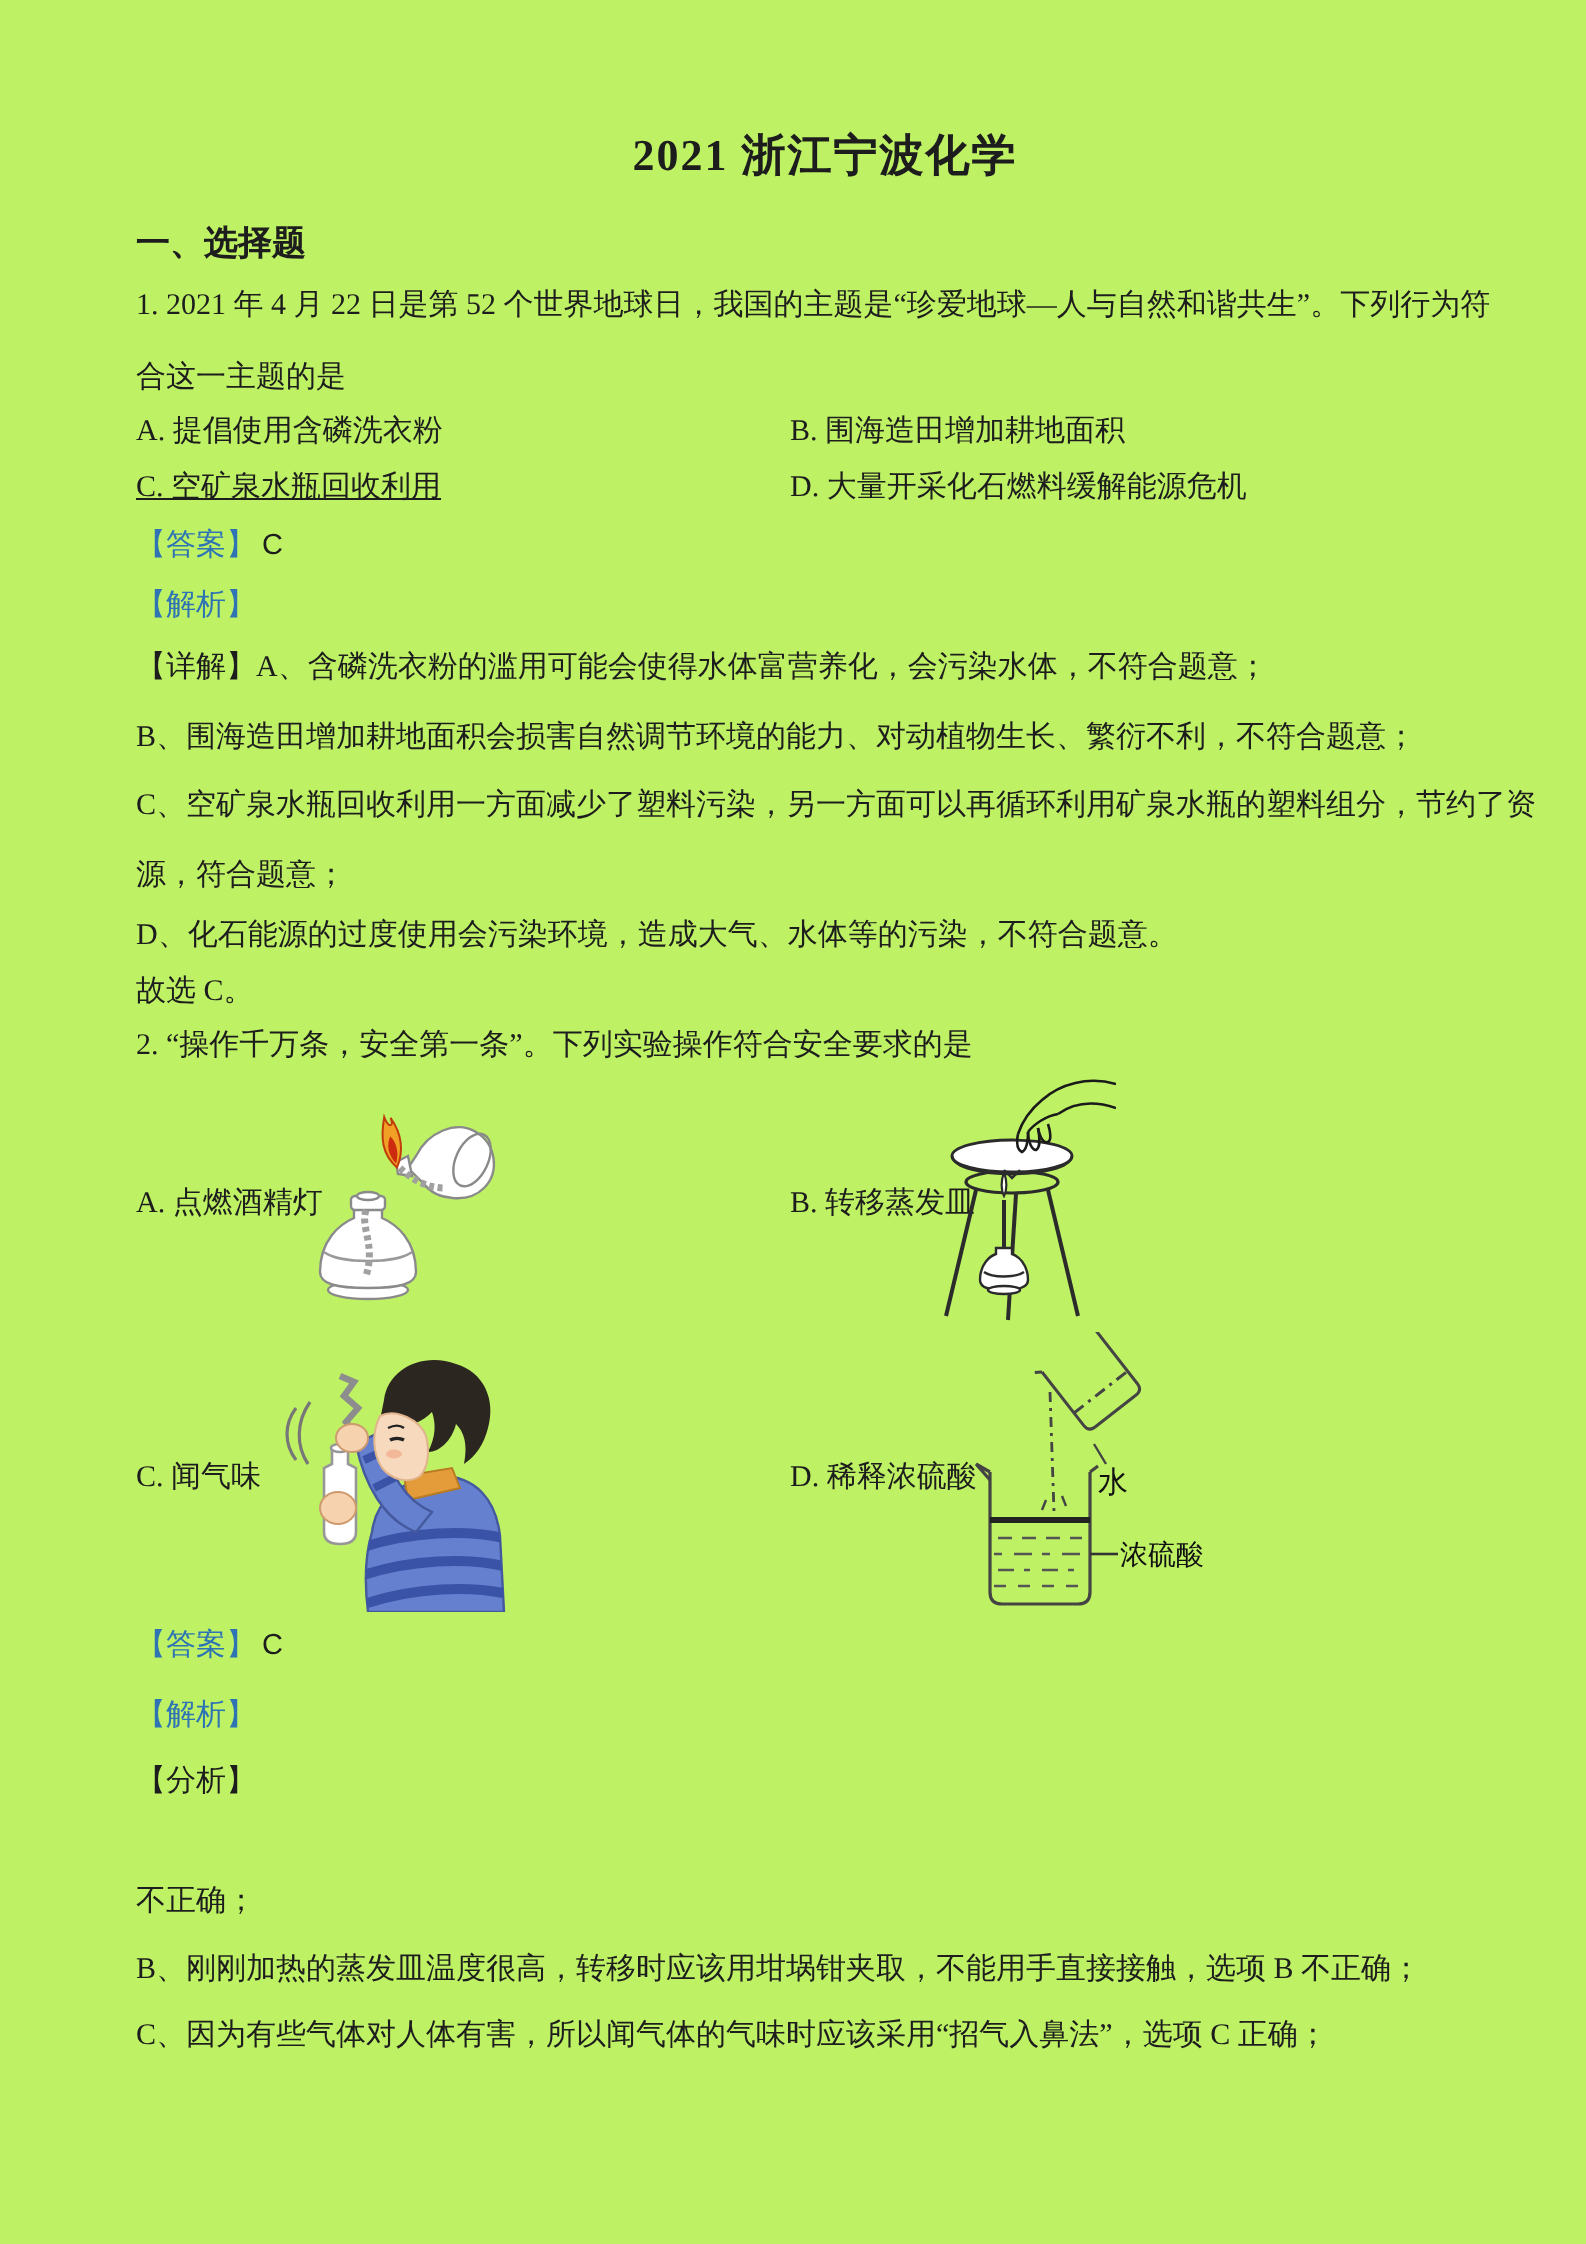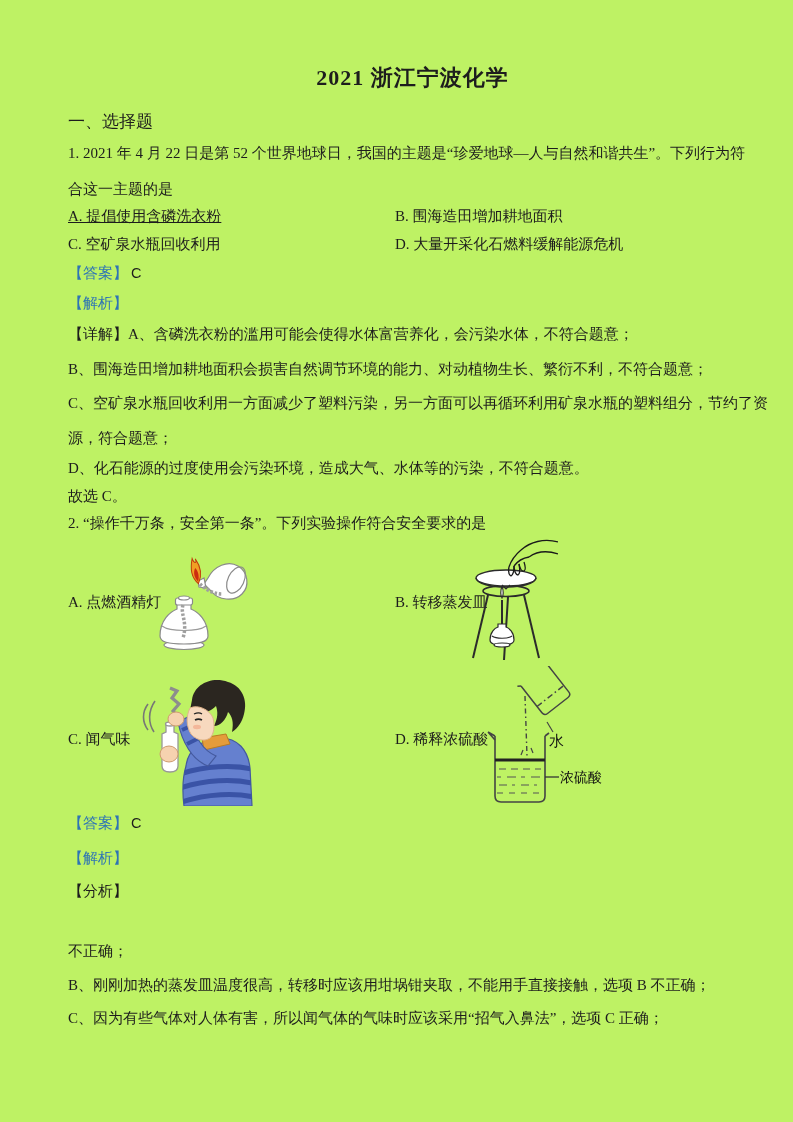--- a/index.html
+++ b/index.html
@@ -3,40 +3,40 @@
 <meta charset="utf-8">
 <style>
   html,body{margin:0;padding:0;background:#ffffff;}
   .page{
     position:relative;width:793px;height:1122px;background:#bef264;overflow:hidden;
     font-family:"Liberation Serif","DejaVu Serif",serif;color:#1d1d1d;padding-left:32px;
   }
   .ln{position:absolute;white-space:nowrap;font-size:15px;line-height:20px;}
   .blue{color:#2E74B5;}
   .title{left:0;right:0;text-align:center;font-size:22px;font-weight:bold;letter-spacing:1px;}
-  .heading{font-size:17px;font-weight:normal;}
+  .heading{font-size:17px;font-weight:bold;}
   .ansv{margin-left:3px;font-family:"Liberation Sans","DejaVu Sans",sans-serif;font-size:14.5px;}
   svg.fig{position:absolute;}
   svg text{font-family:"Liberation Serif","DejaVu Serif",serif;fill:#111;}
 </style>
 </head>
 <body>
 
 <div class="page">
 
   <div class="ln title" style="top:68px;">2021 浙江宁波化学</div>
 
   <div class="ln heading" style="top:112px;left:68px;">一、选择题</div>
 
   <div class="ln" style="top:143px;left:68px;">1. 2021 年 4 月 22 日是第 52 个世界地球日，我国的主题是“珍爱地球—人与自然和谐共生”。下列行为符</div>
   <div class="ln" style="top:179px;left:68px;">合这一主题的是</div>
 
-  <div class="ln" style="top:206px;left:68px;text-decoration:underline;">A. 提倡使用含磷洗衣粉</div>
+  <div class="ln" style="top:206px;left:68px;">A. 提倡使用含磷洗衣粉</div>
   <div class="ln" style="top:206px;left:395px;">B. 围海造田增加耕地面积</div>
-  <div class="ln" style="top:234px;left:68px;">C. 空矿泉水瓶回收利用</div>
+  <div class="ln" style="top:234px;left:68px;text-decoration:underline;">C. 空矿泉水瓶回收利用</div>
   <div class="ln" style="top:234px;left:395px;">D. 大量开采化石燃料缓解能源危机</div>
 
   <div class="ln" style="top:263px;left:68px;">
     <span class="blue">【答案】</span><span class="ansv">C</span>
   </div>
   <div class="ln blue" style="top:293px;left:68px;">【解析】</div>
 
   <div class="ln" style="top:324px;left:68px;">【详解】A、含磷洗衣粉的滥用可能会使得水体富营养化，会污染水体，不符合题意；</div>
   <div class="ln" style="top:393px;left:68px;">C、空矿泉水瓶回收利用一方面减少了塑料污染，另一方面可以再循环利用矿泉水瓶的塑料组分，节约了资</div>
   <div class="ln" style="top:359px;left:68px;">B、围海造田增加耕地面积会损害自然调节环境的能力、对动植物生长、繁衍不利，不符合题意；</div>

